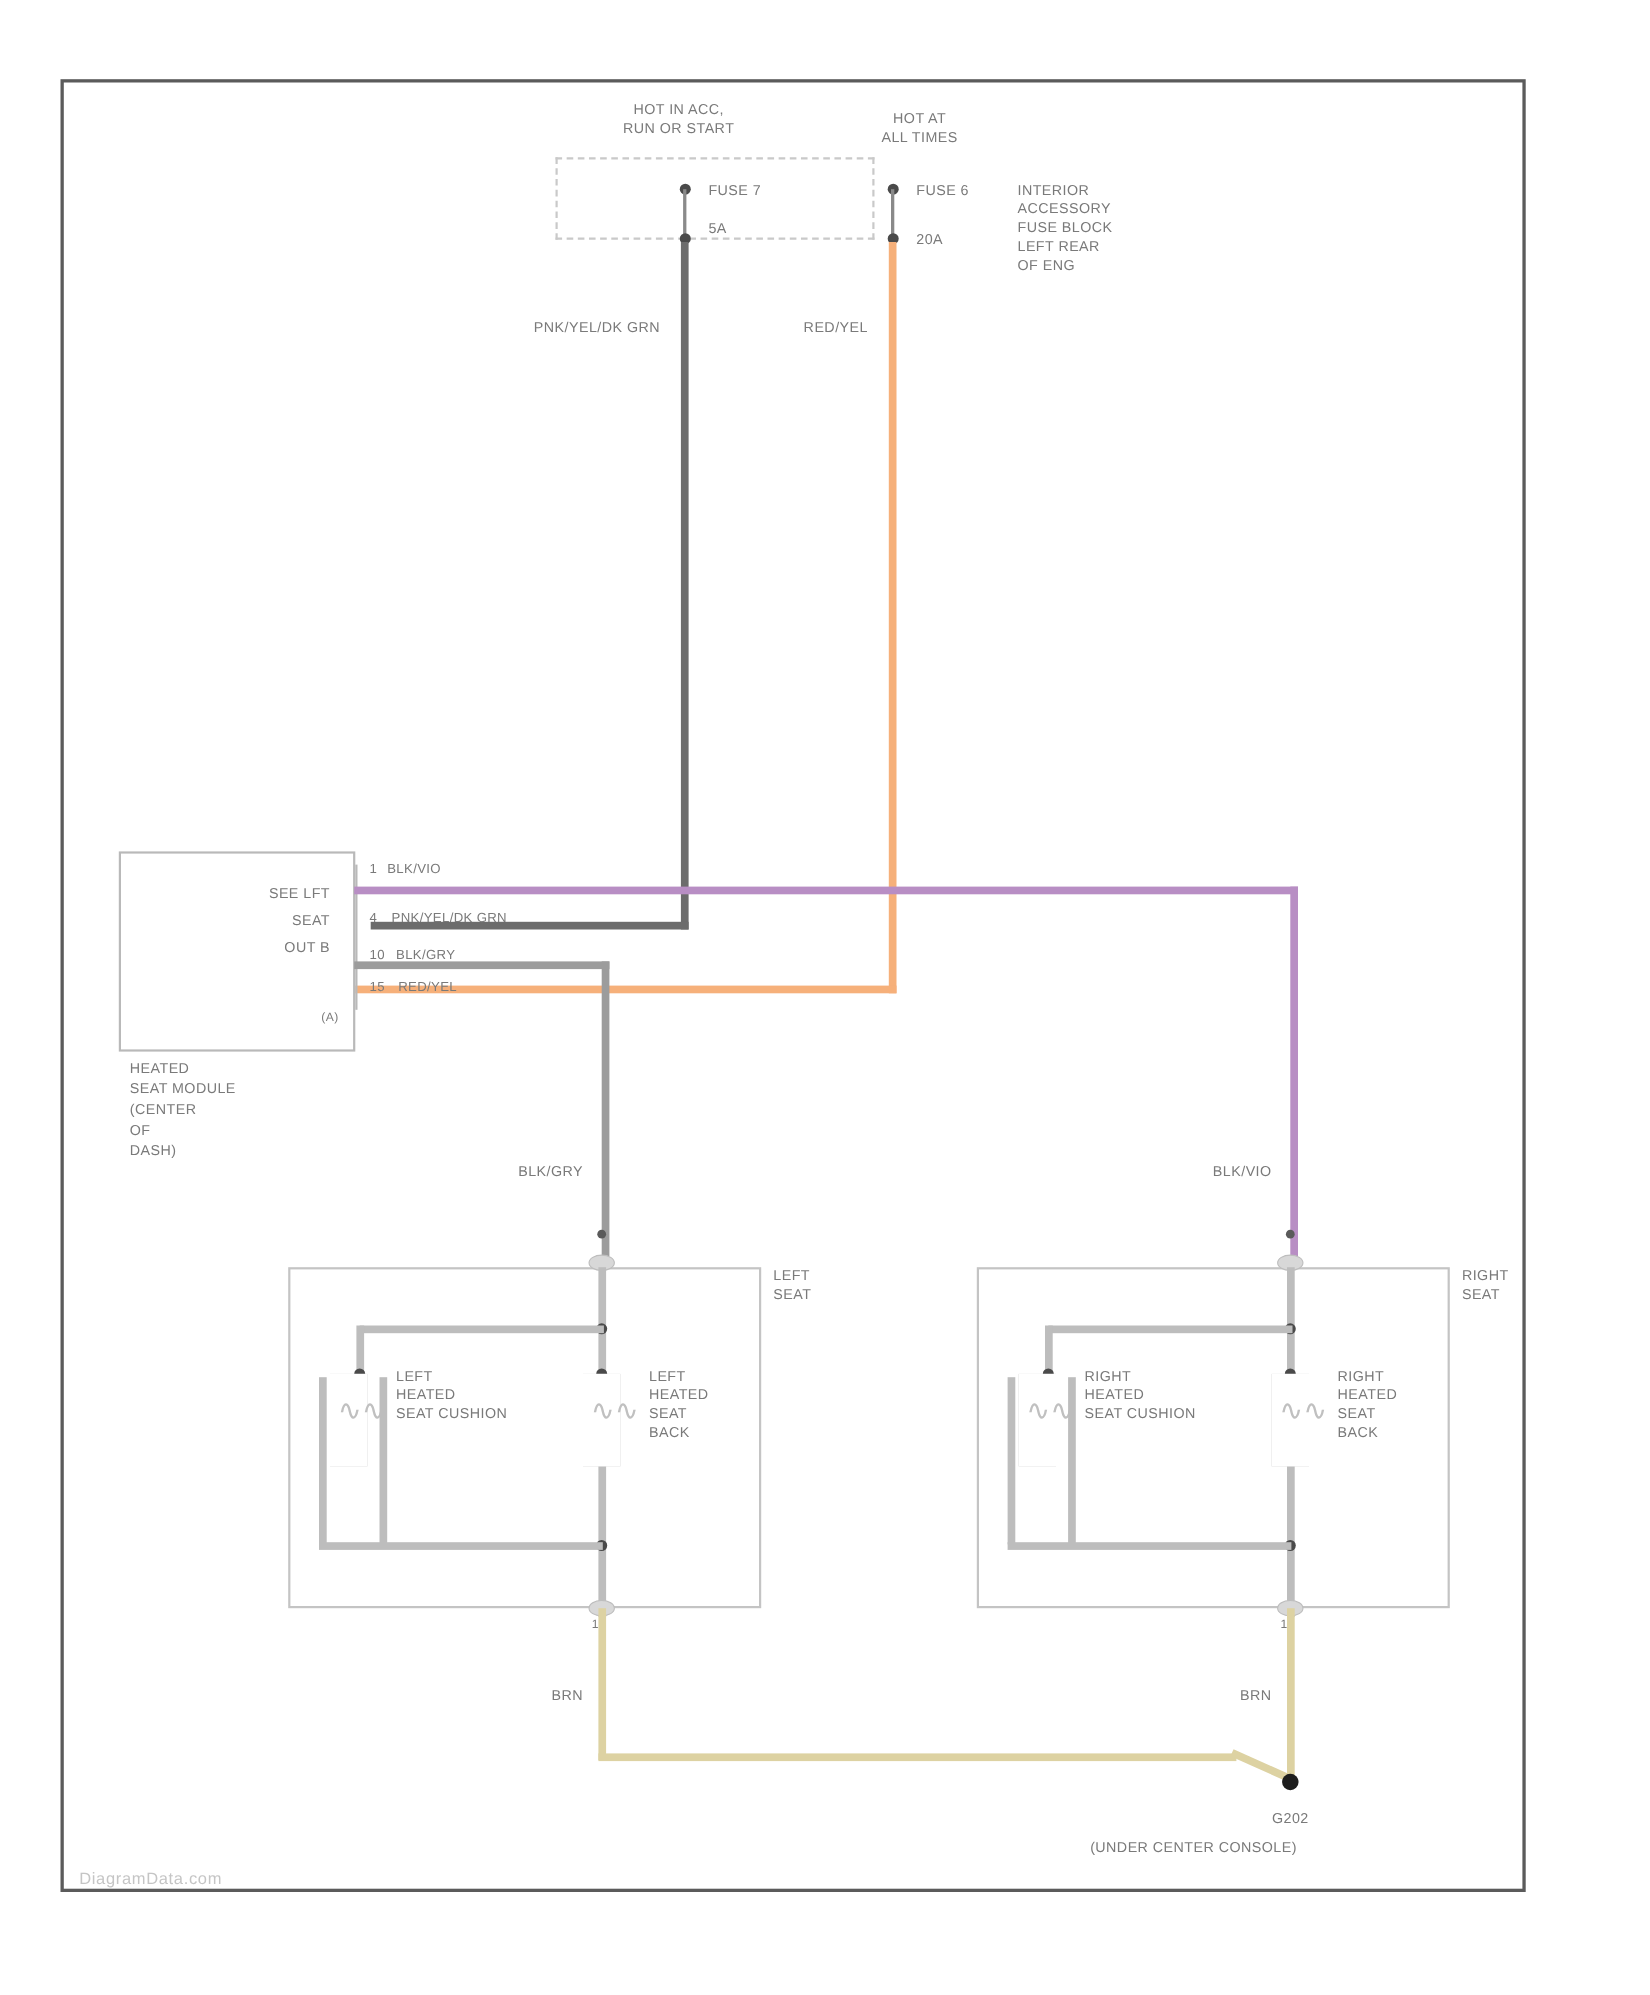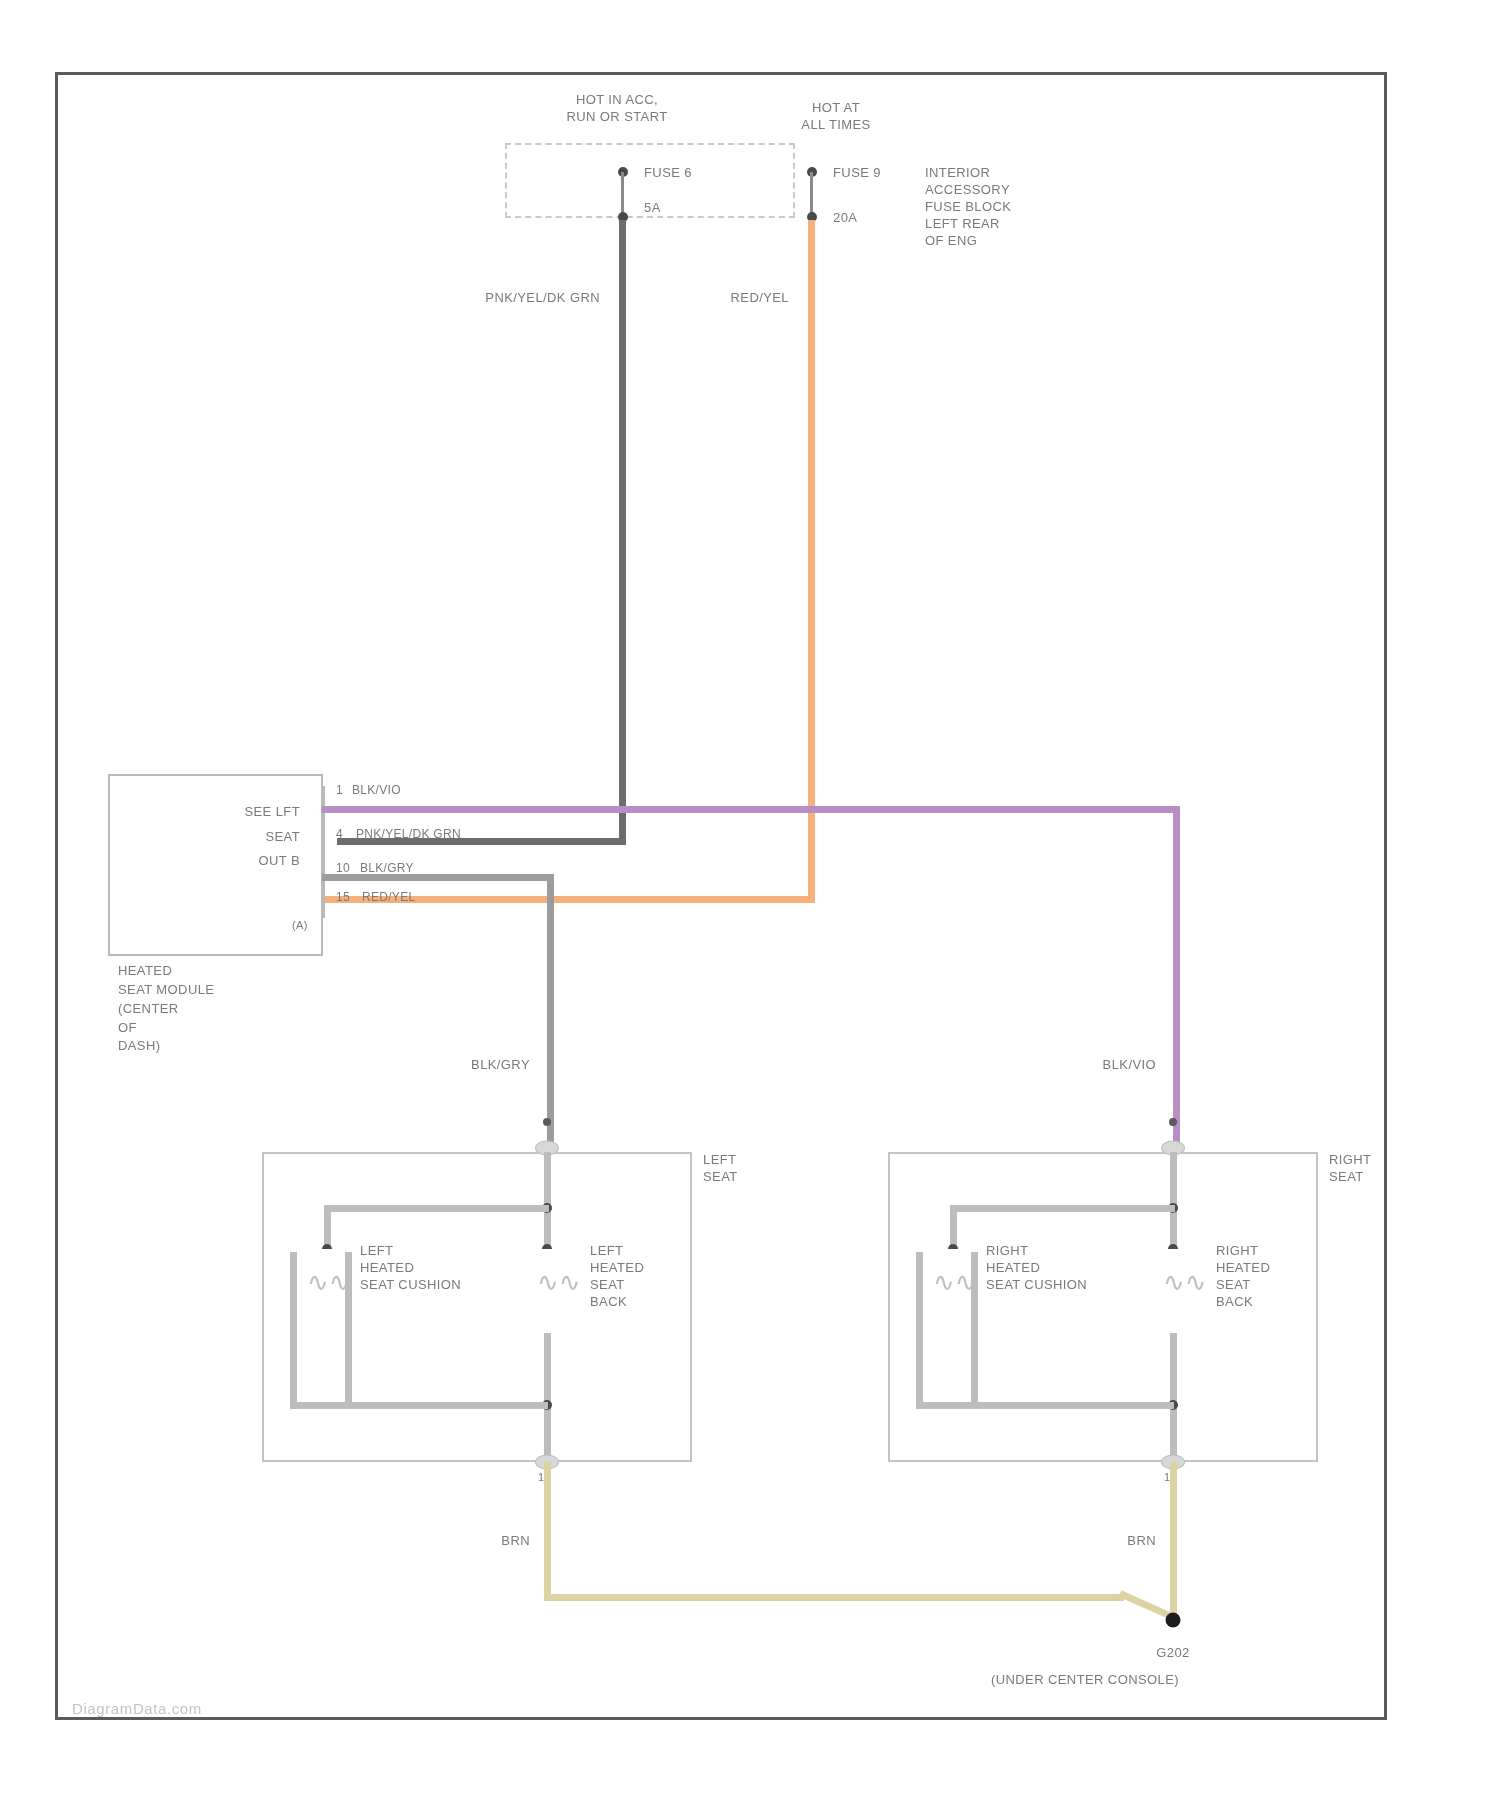--- a/index.html
+++ b/index.html
@@ -89,27 +89,27 @@
 <div class="lbl c" style="left:617px;top:92px;">HOT IN ACC,
 RUN OR START</div>
 <div class="lbl c" style="left:836px;top:100px;text-align:center;">HOT AT
 ALL TIMES</div>
 
 <div id="fusebox"></div>
 
 <div class="node" style="left:623px;top:172px;"></div>
 <div class="fuselink" style="left:621px;top:172px;height:45px;"></div>
 <div class="node" style="left:623px;top:217px;"></div>
-<div class="lbl" style="left:644px;top:165px;">FUSE 6</div>
+<div class="lbl" style="left:644px;top:165px;">FUSE 7</div>
 <div class="lbl" style="left:644px;top:200px;">5A</div>
 
 <div class="node" style="left:812px;top:172px;"></div>
 <div class="fuselink" style="left:810px;top:172px;height:45px;"></div>
 <div class="node" style="left:812px;top:217px;"></div>
-<div class="lbl" style="left:833px;top:165px;">FUSE 9</div>
+<div class="lbl" style="left:833px;top:165px;">FUSE 6</div>
 <div class="lbl" style="left:833px;top:210px;">20A</div>
 
 <div class="lbl" style="left:925px;top:165px;">INTERIOR
 ACCESSORY
 FUSE BLOCK
 LEFT REAR
 OF ENG</div>
 
 <div class="w wv blkgry" style="left:619px;top:220px;height:625px;"></div>
 <div class="w wh blkgry" style="left:337px;top:838px;width:289px;"></div>

